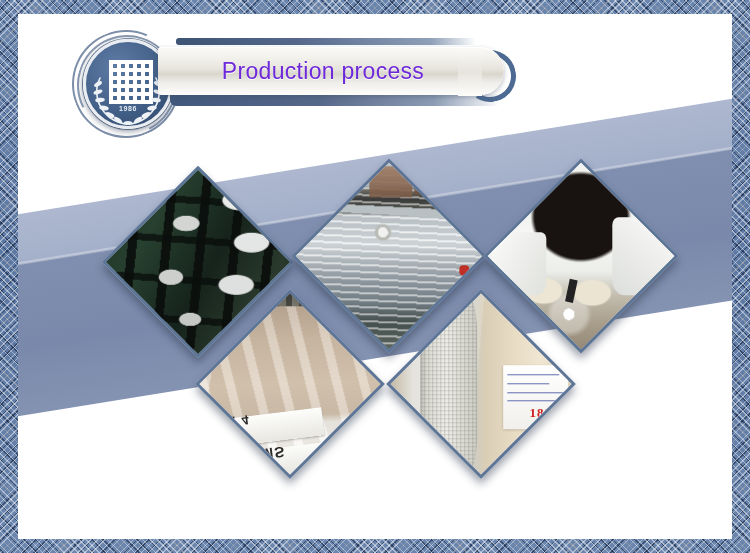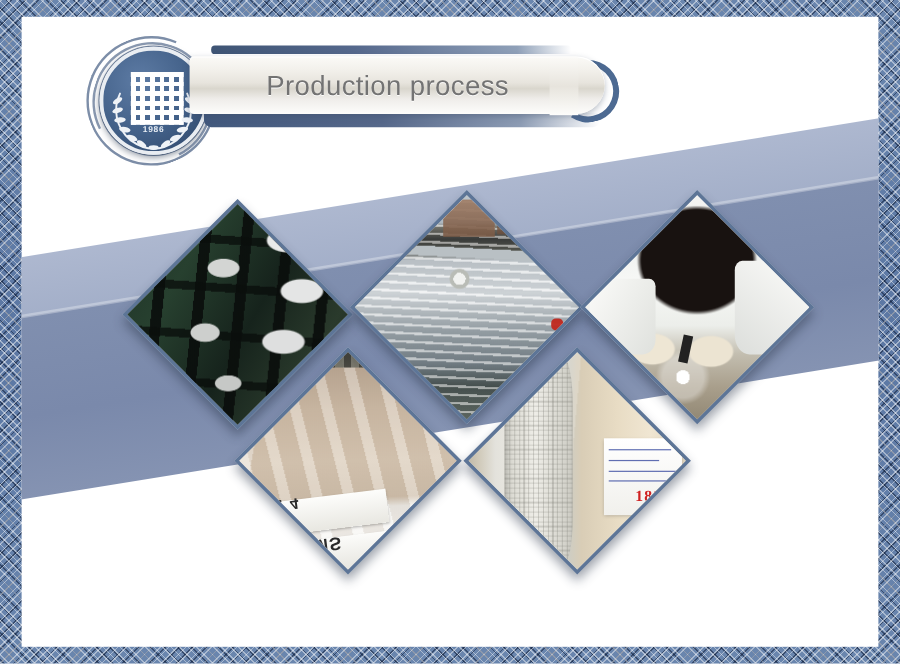--- a/index.html
+++ b/index.html
@@ -258,21 +258,21 @@
     border-left-color:transparent;
     transform:rotate(-12deg);
   }
   .bn-arc-mask{
     position:absolute;left:300px;top:12px;width:24px;height:48px;
     background:linear-gradient(180deg,#fbfaf7 0%,#e7e4dd 50%,#fdfdfb 100%);
   }
   #banner-title{
     position:absolute;left:0;top:11px;width:330px;height:48px;
     display:flex;align-items:center;justify-content:center;
-    font-size:23px;color:#737373;letter-spacing:.3px;
+    font-size:23px;color:#6d28d9;letter-spacing:.3px;
     text-shadow:0 1px 0 rgba(255,255,255,.85);
     white-space:nowrap;
   }
 </style>
 </head>
 <body>
 
 <div id="poster">
 
   <div id="canvas">

